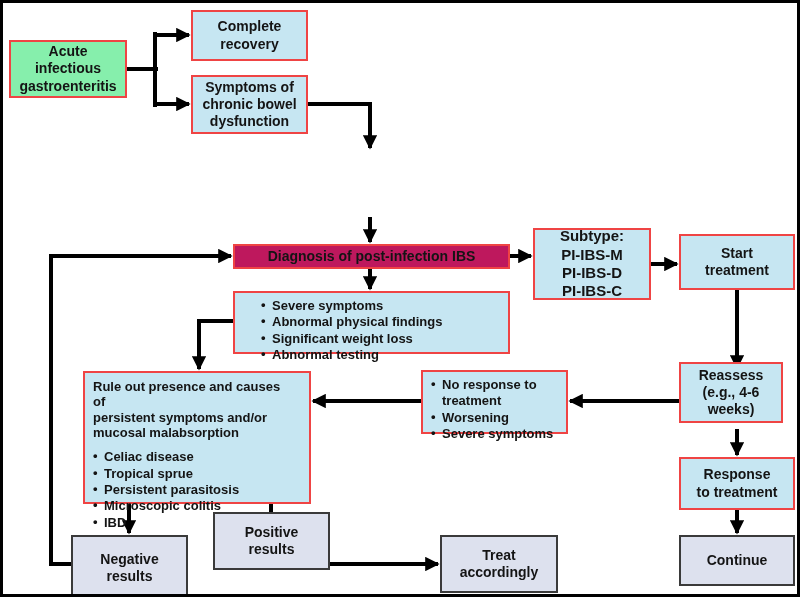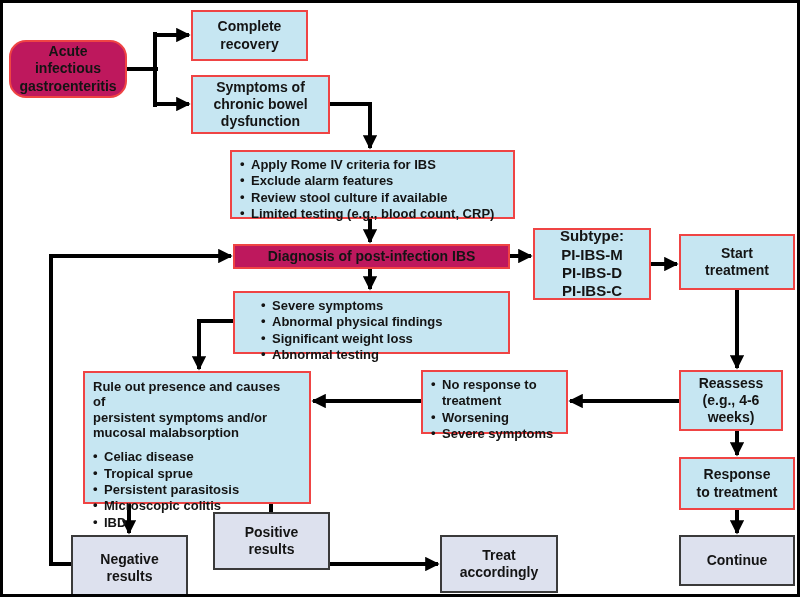--- a/index.html
+++ b/index.html
@@ -7,21 +7,21 @@
     position:relative;width:800px;height:597px;
     background:#ffffff;border:3px solid #000;box-sizing:border-box;
     font-family:"Liberation Sans", sans-serif;font-weight:bold;color:#141414;
     overflow:hidden;
   }
   .arrows{position:absolute;left:0;top:0;width:800px;height:597px;pointer-events:none;}
   .node{
     position:absolute;box-sizing:border-box;border:2px solid #ef4444;
   }
   .blue{background:#c6e6f2;}
-  .peach{background:#be185d;border-radius:17px;}
+  .peach{background:#86efac;}
   .green{background:#be185d;}
   .lav{background:#dde1ee;border-color:#3a3a3a;}
   .center{
     display:flex;align-items:center;justify-content:center;text-align:center;
     font-size:14px;line-height:1.22;white-space:pre-line;
   }
   .bullets{font-size:13px;line-height:1.26;padding:5px 4px 4px 8px;}
   .bullet{position:relative;padding-left:11px;}
   .bullet::before{content:"\2022";position:absolute;left:0;top:-1px;}
   .indent{padding-left:26px;}
@@ -67,32 +67,26 @@
     <span>Acute
 infectious
 gastroenteritis</span>
   </div>
 
   <div class="node blue center" style="left:188px;top:7px;width:117px;height:51px;">
     <span>Complete
 recovery</span>
   </div>
 
-  <div class="node blue center" style="left:188px;top:72px;width:139px;height:59px;">
+  <div class="node blue center" style="left:188px;top:72px;width:117px;height:59px;">
     <span>Symptoms of
 chronic bowel
 dysfunction</span>
   </div>
 
-  <div class="node blue bullets" style="left:227px;top:147px;width:285px;height:69px;">
-    <div class="bullet">Apply Rome IV criteria for IBS</div>
-    <div class="bullet">Exclude alarm features</div>
-    <div class="bullet">Review stool culture if available</div>
-    <div class="bullet">Limited testing (e.g., blood count, CRP)</div>
-  </div>
 
   <div class="node green center" style="left:230px;top:241px;width:277px;height:25px;">
     <span>Diagnosis of post-infection IBS</span>
   </div>
 
   <div class="node blue center" style="left:530px;top:225px;width:118px;height:72px;font-size:15px;">
     <span>Subtype:
 PI-IBS-M
 PI-IBS-D
 PI-IBS-C</span>
@@ -120,21 +114,21 @@
     <div class="bullet">Microscopic colitis</div>
     <div class="bullet">IBD</div>
   </div>
 
   <div class="node blue bullets" style="left:418px;top:367px;width:147px;height:64px;">
     <div class="bullet">No response to treatment</div>
     <div class="bullet">Worsening</div>
     <div class="bullet">Severe symptoms</div>
   </div>
 
-  <div class="node blue center" style="left:676px;top:367px;width:104px;height:61px;">
+  <div class="node blue center" style="left:676px;top:359px;width:104px;height:61px;">
     <span>Reassess
 (e.g., 4-6
 weeks)</span>
   </div>
 
   <div class="node blue center" style="left:676px;top:454px;width:116px;height:53px;">
     <span>Response
 to treatment</span>
   </div>
 

